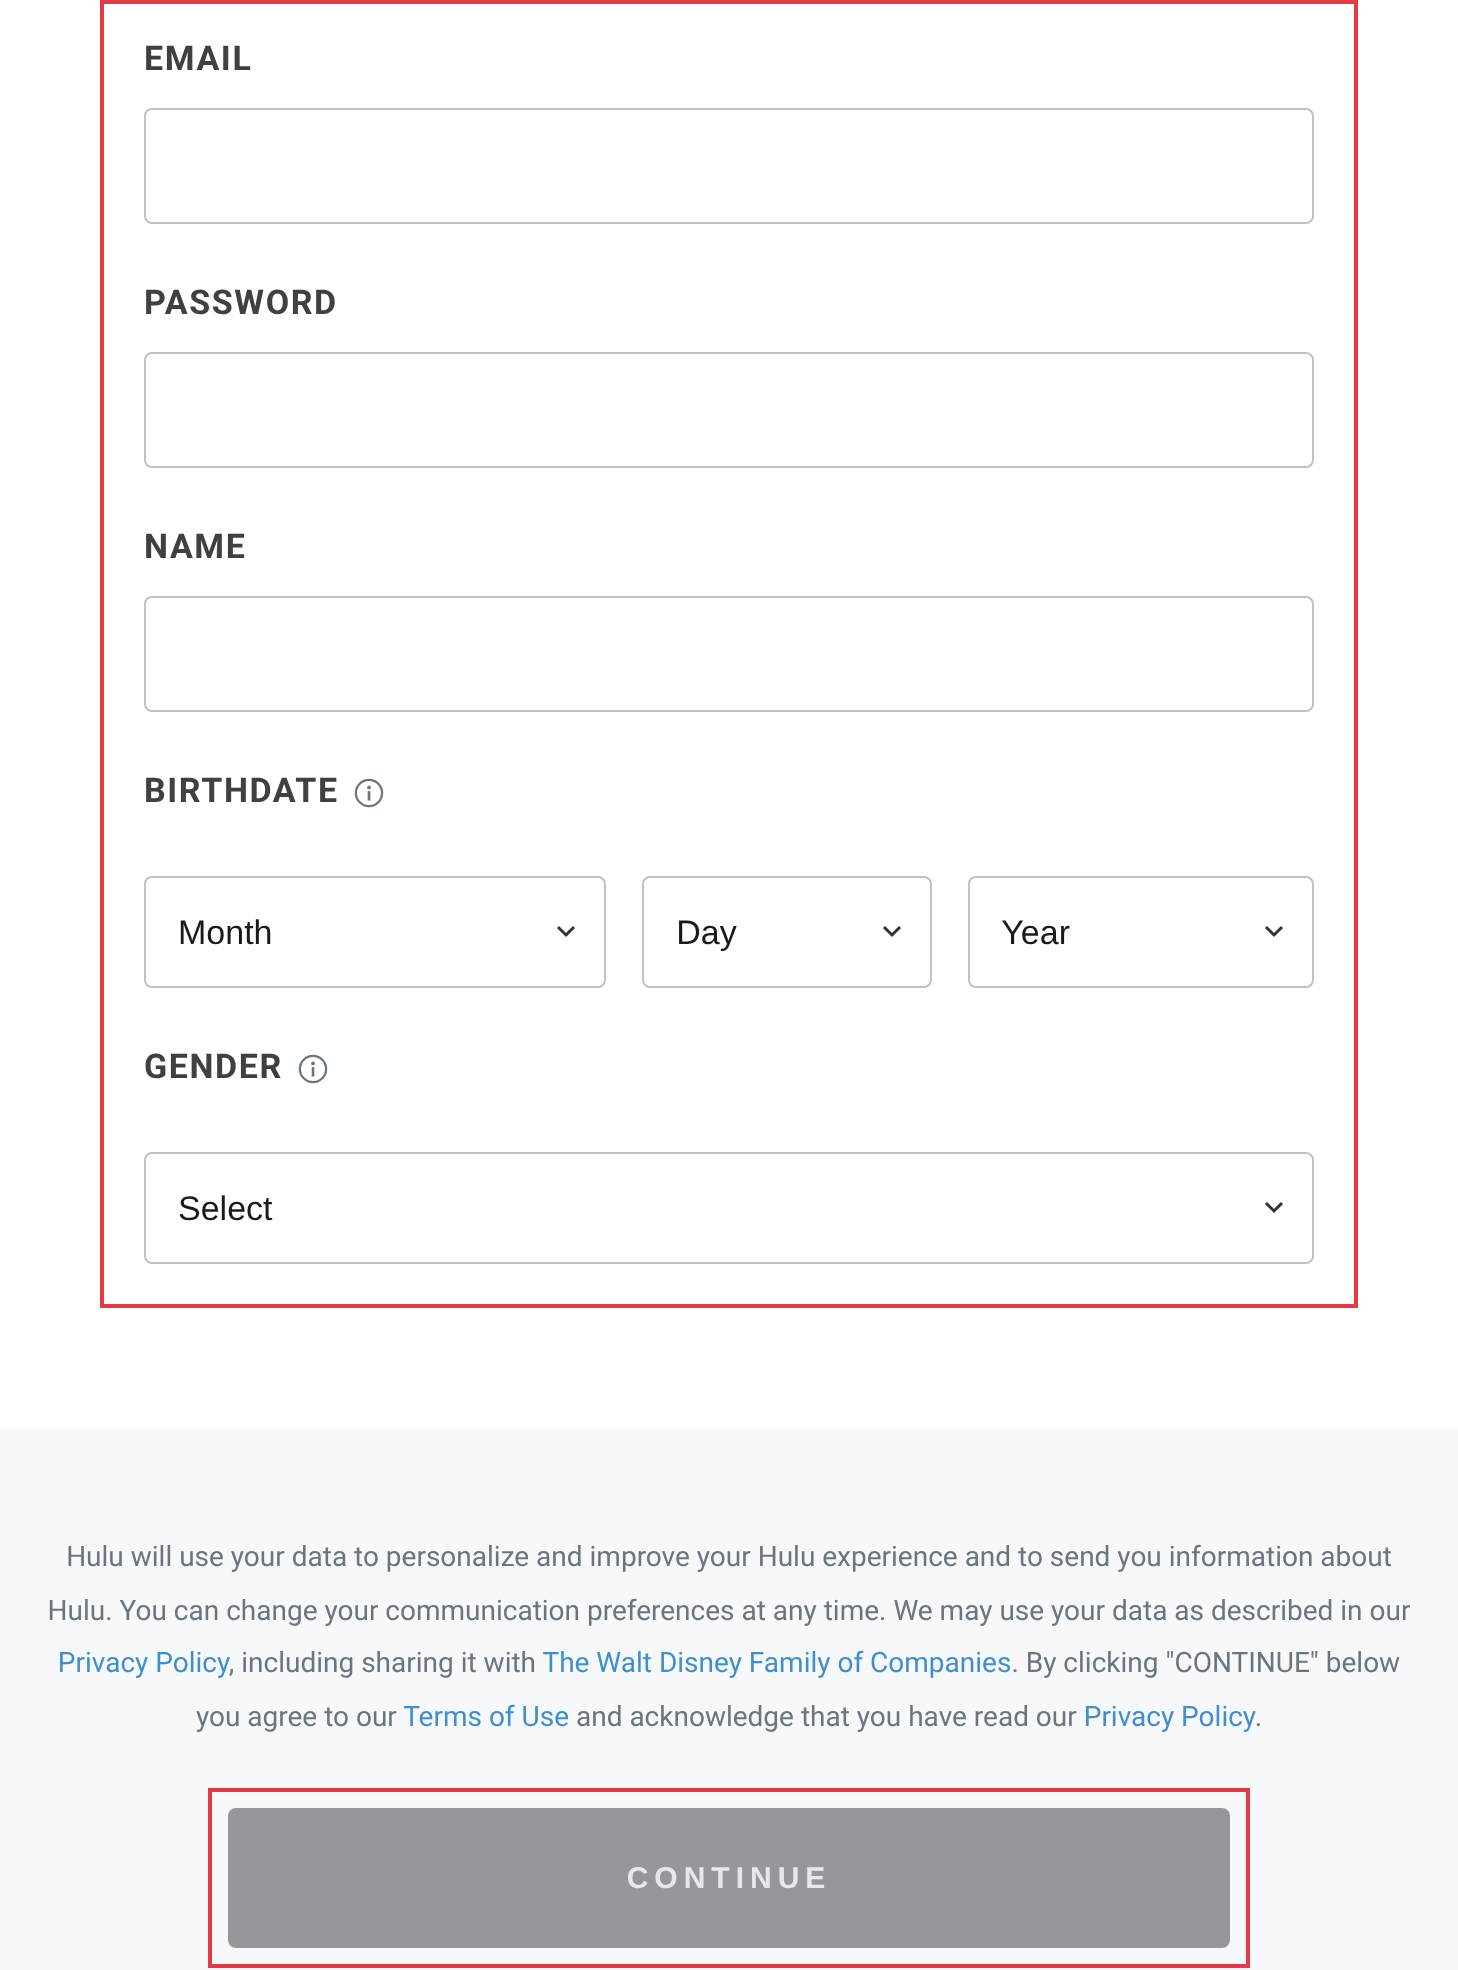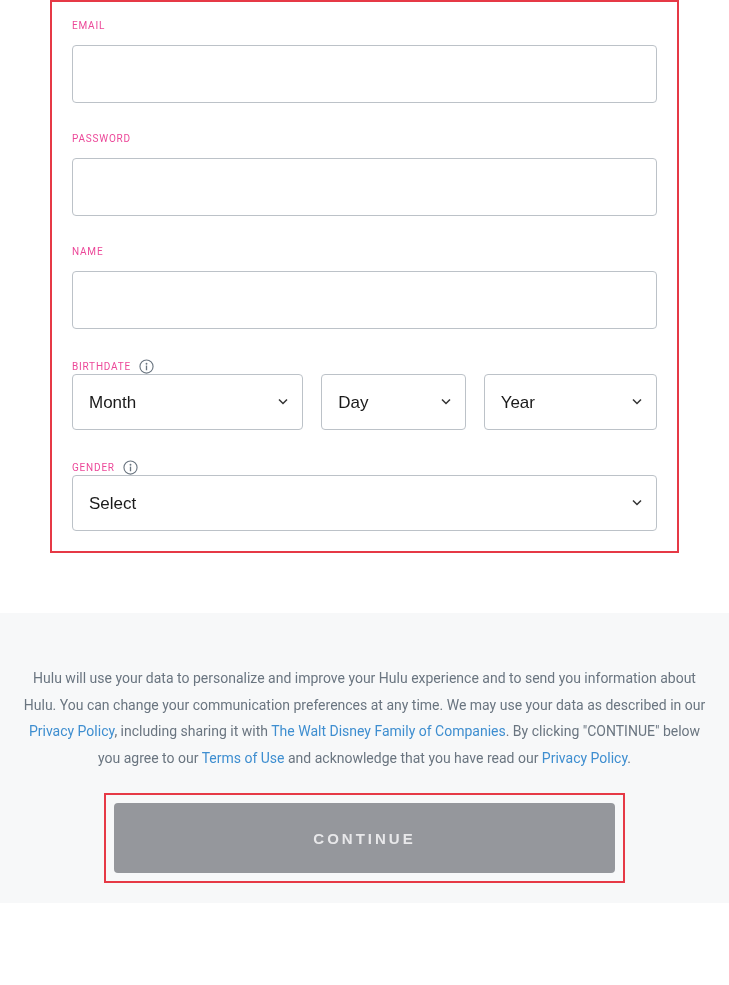--- a/index.html
+++ b/index.html
@@ -17,24 +17,24 @@
   padding: 10px 20px 20px 20px;
 }
 .field-group {
   margin-top: 8px;
   margin-bottom: 30px;
 }
 .field-group:last-child {
   margin-bottom: 0;
 }
 .field-label {
-  font-size: 10px;
-  font-weight: 400;
+  font-size: 17px;
+  font-weight: 700;
   letter-spacing: 0.8px;
-  color: #ec4899;
+  color: #404040;
   display: flex;
   align-items: center;
   gap: 8px;
 }
 .info-icon {
   display: inline-flex;
   align-items: center;
   justify-content: center;
 }
 .info-icon svg {
@@ -47,21 +47,21 @@
   border: 1px solid #bcc2c8;
   border-radius: 4px;
   margin-top: 14px;
   padding: 0 16px;
   font-size: 16px;
   background: #fff;
 }
 .select-row {
   display: flex;
   gap: 18px;
-  margin-top: 0;
+  margin-top: 32px;
 }
 .select-wrap {
   position: relative;
   flex: 1;
 }
 .select-wrap.month { flex: 1.6; }
 .select-wrap.day { flex: 1; }
 .select-wrap.year { flex: 1.2; border-radius: 19px; }
 .select-wrap.full { flex: 1; width: 100%; }
 .select {

